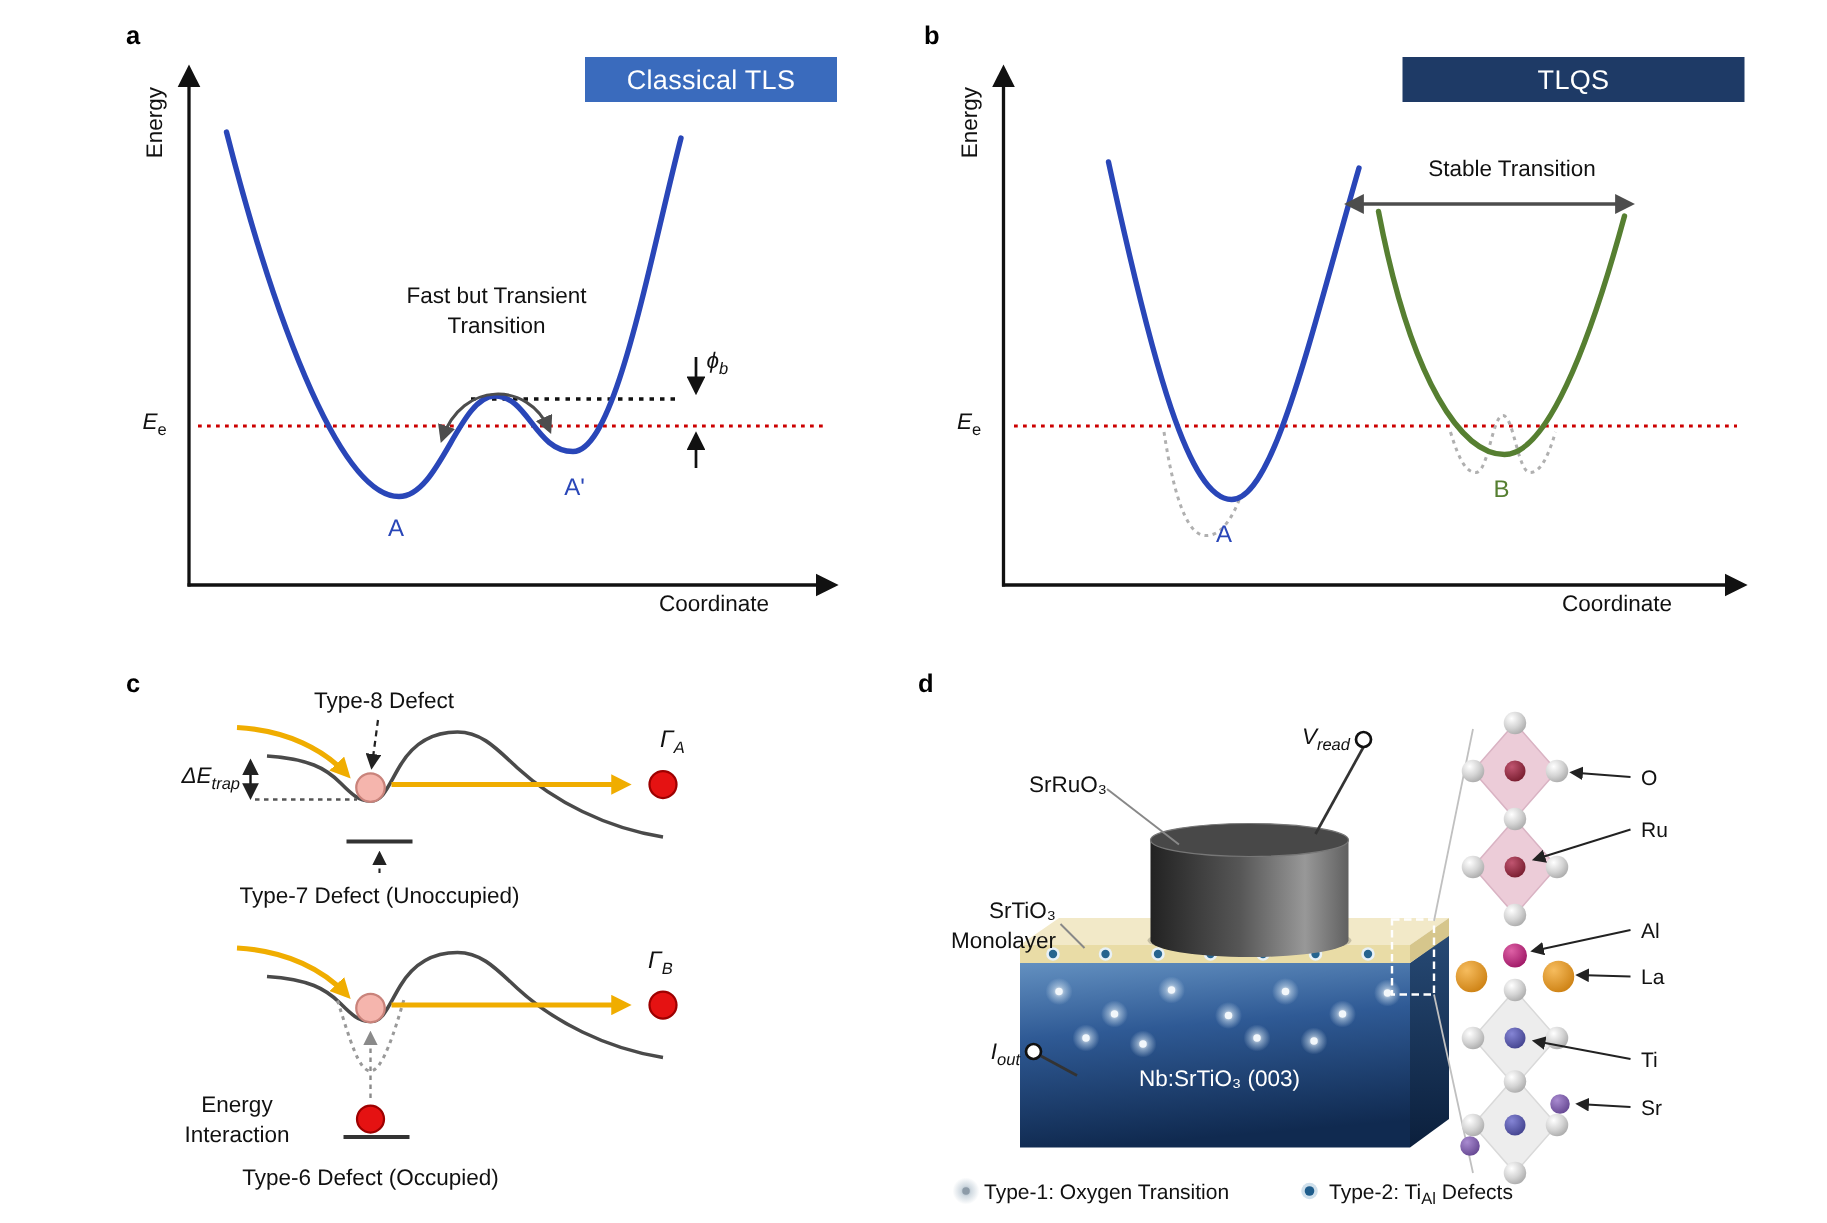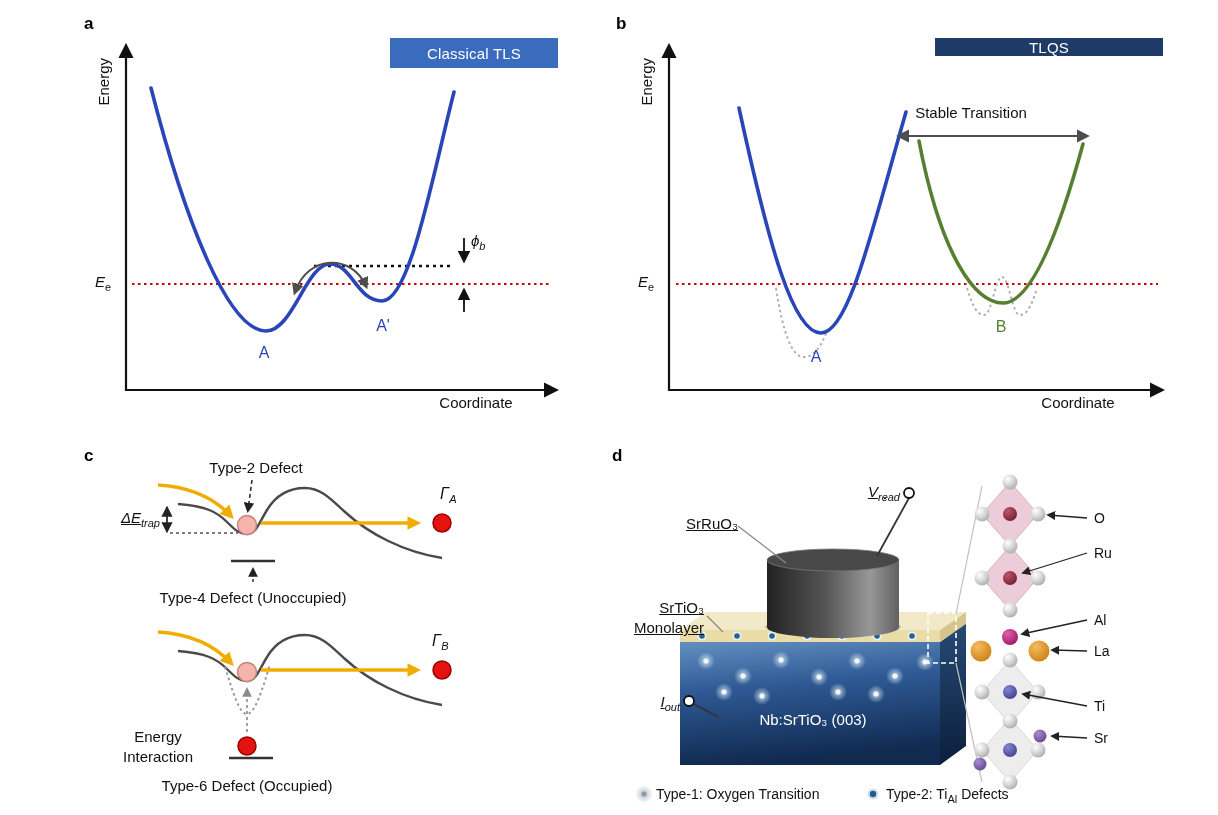--- a/index.html
+++ b/index.html
@@ -4,25 +4,25 @@
 <style>
   * { margin:0; padding:0; box-sizing:border-box; }
   html,body { background:#fff; }
   body { font-family:"Liberation Sans","DejaVu Sans",sans-serif; color:#111; }
   .figure { position:relative; width:1218px; height:815px; background:#fff; overflow:hidden; }
   .panel { position:absolute; }
   .panel > svg { position:absolute; left:0; top:0; }
   .txt { position:absolute; font-size:15px; color:#111; white-space:nowrap; line-height:20px; }
   .small { font-size:14px; }
   .plabel { position:absolute; font-weight:bold; font-size:17px; color:#000; }
-  .badge { position:absolute; display:flex; align-items:center; justify-content:center; color:#fff; font-size:15px; letter-spacing:0.2px; }
+  .badge { position:absolute; display:flex; align-items:center; justify-content:center; color:#fff; font-size:18px; letter-spacing:0.2px; }
   .center { transform:translate(-50%,-50%); }
   .vcenter { transform:translateY(-50%); }
   .tc { text-align:center; }
-  .tr { text-align:right;text-decoration:underline; }
+  .tr { text-align:right; }
   .it { font-style:italic; }
   .blue { color:#2946b8; }
   .green { color:#567f31; }
   .white { color:#fff; }
   sub { font-size:11px; line-height:0; }
 </style>
 </head>
 <body>
 
 <div class="figure">
@@ -45,20 +45,24 @@
       <line x1="464" y1="238" x2="464" y2="261" stroke="#111" stroke-width="1.8" marker-end="url(#aBlk)"></line>
       <line x1="464" y1="312" x2="464" y2="290" stroke="#111" stroke-width="1.8" marker-end="url(#aBlk)"></line>
       <path d="M295,292 C308,254 352,254 366,286" fill="none" stroke="#4d4d4d" stroke-width="2" marker-start="url(#aGry)" marker-end="url(#aGry)"></path>
     </svg>
     <div class="plabel" style="left:84px;top:14px">a</div>
     <div class="badge" style="left:390px;top:38px;width:168px;height:30px;background:#3a6bbd">Classical TLS</div>
     <div class="txt" style="left:94px;top:58px;writing-mode:vertical-rl;transform:rotate(180deg)">Energy</div>
     <div class="txt center" style="left:476px;top:403px">Coordinate</div>
     <div class="txt center" style="left:103px;top:282px"><span class="it">E</span><sub>e</sub></div>
     <div class="txt vcenter" style="left:471px;top:241px"><span class="it">ϕ</span><sub class="it">b</sub></div>
+    <div class="txt center tc" style="left:331px;top:208px">
+      <div>Fast but Transient</div>
+      <div>Transition</div>
+    </div>
     <div class="txt center blue" style="left:264px;top:353px;font-size:16px">A</div>
     <div class="txt center blue" style="left:383px;top:326px;font-size:16px">A'</div>
   </section>
 
   <section class="panel" style="left:610px;top:0;width:608px;height:430px">
     <svg width="608" height="430" viewBox="0 0 608 430">
       <defs>
         <marker id="bBlk" viewBox="0 0 10 10" refX="8" refY="5" markerWidth="7" markerHeight="7" orient="auto-start-reverse">
             <path d="M0,0L10,5L0,10Z" fill="#111"></path>
           </marker>
@@ -69,25 +73,25 @@
       <line x1="59" y1="391" x2="59" y2="46" stroke="#111" stroke-width="2.2" marker-end="url(#bBlk)"></line>
       <line x1="58" y1="390" x2="552" y2="390" stroke="#111" stroke-width="2.2" marker-end="url(#bBlk)"></line>
       <line x1="66" y1="284" x2="548" y2="284" stroke="#cc0000" stroke-width="2" stroke-dasharray="2.5,3.5"></line>
       <path d="M166,288 C173,334 182,356 193,357 C203,358 211,347 217,331" fill="none" stroke="#b0b0b0" stroke-width="2" stroke-dasharray="2.5,3"></path>
       <path d="M357,288 C363,308 368,315 374,315 C382,315 385,277 392,277 C399,277 402,315 410,315 C416,315 421,308 427,288" fill="none" stroke="#b0b0b0" stroke-width="2" stroke-dasharray="2.5,3"></path>
       <path d="M129,108 C159,246 183,333 211,333 C239,333 263,226 296,112" fill="none" stroke="#2946b8" stroke-width="3.6" stroke-linecap="round"></path>
       <path d="M309,141 C331,256 365,303 393,303 C421,303 449,232 473,144" fill="none" stroke="#567f31" stroke-width="3.6" stroke-linecap="round"></path>
       <line x1="290" y1="136" x2="476" y2="136" stroke="#4d4d4d" stroke-width="2.2" marker-start="url(#bGry)" marker-end="url(#bGry)"></line>
     </svg>
     <div class="plabel" style="left:6px;top:14px">b</div>
-    <div class="badge" style="left:325px;top:38px;width:228px;height:18px;background:#1e3a66">TLQS</div>
+    <div class="badge" style="left:325px;top:38px;width:228px;height:30px;background:#1e3a66">TLQS</div>
     <div class="txt" style="left:27px;top:58px;writing-mode:vertical-rl;transform:rotate(180deg)">Energy</div>
     <div class="txt center" style="left:468px;top:403px">Coordinate</div>
     <div class="txt center" style="left:36px;top:282px"><span class="it">E</span><sub>e</sub></div>
-    <div class="txt center" style="left:361px;top:113px">Stable Transition</div>
+    <div class="txt center" style="left:398px;top:113px">Stable Transition</div>
     <div class="txt center blue" style="left:206px;top:357px;font-size:16px">A</div>
     <div class="txt center green" style="left:391px;top:327px;font-size:16px">B</div>
   </section>
 
   <section class="panel" style="left:0;top:430px;width:610px;height:385px">
     <svg width="610" height="385" viewBox="0 0 610 385">
       <defs>
         <marker id="cBlk" viewBox="0 0 10 10" refX="7" refY="5" markerWidth="7" markerHeight="7" orient="auto-start-reverse">
             <path d="M0,0L10,5L0,10Z" fill="#222"></path>
           </marker>
@@ -114,25 +118,25 @@
       <path d="M225,237 C233,262 239,284 247,284 C255,284 263,258 270,234" fill="none" stroke="#999" stroke-width="2" stroke-dasharray="2.5,3"></path>
       <path d="M158,202 C192,204 216,217 231,233" fill="none" stroke="#f0ad00" stroke-width="3.4" marker-end="url(#cYel)"></path>
       <line x1="261" y1="240" x2="417" y2="240" stroke="#f0ad00" stroke-width="3.4" marker-end="url(#cYel)"></line>
       <circle cx="247" cy="242" r="9.5" fill="#f5b5ad" stroke="#c9837b" stroke-width="1.5"></circle>
       <circle cx="442" cy="240" r="9" fill="#e51212" stroke="#9d0000" stroke-width="1.5"></circle>
       <line x1="247" y1="302" x2="247" y2="260" stroke="#8a8a8a" stroke-width="1.6" stroke-dasharray="3,3" marker-end="url(#cGry)"></line>
       <circle cx="247" cy="316" r="9" fill="#e51212" stroke="#9d0000" stroke-width="1.5"></circle>
       <line x1="229" y1="328" x2="273" y2="328" stroke="#333" stroke-width="2.6"></line>
     </svg>
     <div class="plabel" style="left:84px;top:16px">c</div>
-    <div class="txt center" style="left:256px;top:38px">Type-2 Defect</div>
+    <div class="txt center" style="left:256px;top:38px">Type-8 Defect</div>
     <div class="txt tr vcenter" style="left:76px;top:88px;width:84px"><span class="it">ΔE</span><sub class="it">trap</sub></div>
     <div class="txt vcenter" style="left:440px;top:64px;font-size:16px"><span class="it">Γ</span><sub class="it">A</sub></div>
     <div class="txt vcenter" style="left:432px;top:211px;font-size:16px"><span class="it">Γ</span><sub class="it">B</sub></div>
-    <div class="txt center" style="left:253px;top:168px">Type-4 Defect (Unoccupied)</div>
+    <div class="txt center" style="left:253px;top:168px">Type-7 Defect (Unoccupied)</div>
     <div class="txt center tc" style="left:158px;top:317px">
       <div>Energy</div>
       <div>Interaction</div>
     </div>
     <div class="txt center" style="left:247px;top:356px">Type-6 Defect (Occupied)</div>
   </section>
 
   <section class="panel" style="left:610px;top:430px;width:608px;height:385px">
     <svg width="608" height="385" viewBox="0 0 608 385">
       <defs>

